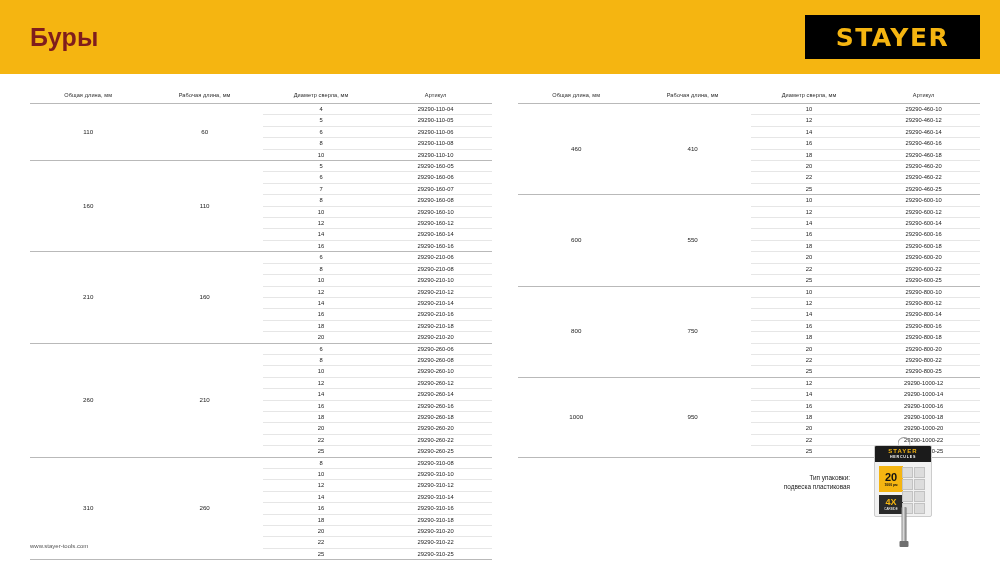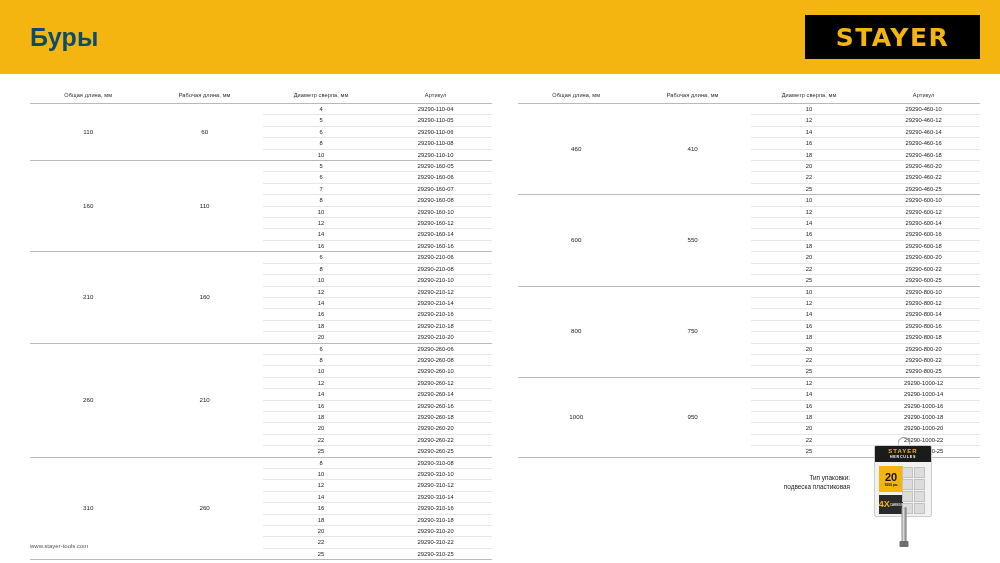--- a/index.html
+++ b/index.html
@@ -14,21 +14,21 @@
   }
   
   .header {
     position: absolute; top: 0; left: 0;
     width: 1000px; height: 74px;
     background: #f5b511;
     display: flex; align-items: center;
   }
   .header-title {
     font-size: 25px; font-weight: bold;
-    color: #0c4a6e;
+    color: #7f1d1d;
     margin-left: 30px;
     letter-spacing: 0.2px;
   }
   .logo-box {
     position: absolute; right: 20px; top: 15px;
     width: 175px; height: 44px;
     background: #000000;
     display: flex; align-items: center; justify-content: center;
   }
   .logo-text {
@@ -159,21 +159,21 @@
     color: #111;
   }
   .pack-yellow .n1 { font-size: 11px; font-weight: bold; line-height: 11px; }
   .pack-yellow .n2 { font-size: 3.4px; font-weight: bold; line-height: 4px; }
   .pack-4x {
     position: absolute;
     left: 4px; top: 49px;
     width: 24px; height: 19px;
     background: #2a2a2a;
     color: #f5b511;
-    display: flex; flex-direction: row; align-items: center; justify-content: center;
+    display: flex; flex-direction: column; align-items: center; justify-content: center;
   }
   .pack-4x .x1 { font-size: 9px; font-weight: bold; line-height: 9px; }
   .pack-4x .x2 { font-size: 3px; color: #ffffff; line-height: 4px; }
   .pack-icons {
     position: absolute;
     right: 3px; top: 21px;
     width: 26px; height: 46px;
     display: flex; flex-wrap: wrap; gap: 1px;
     align-content: flex-start;
   }

